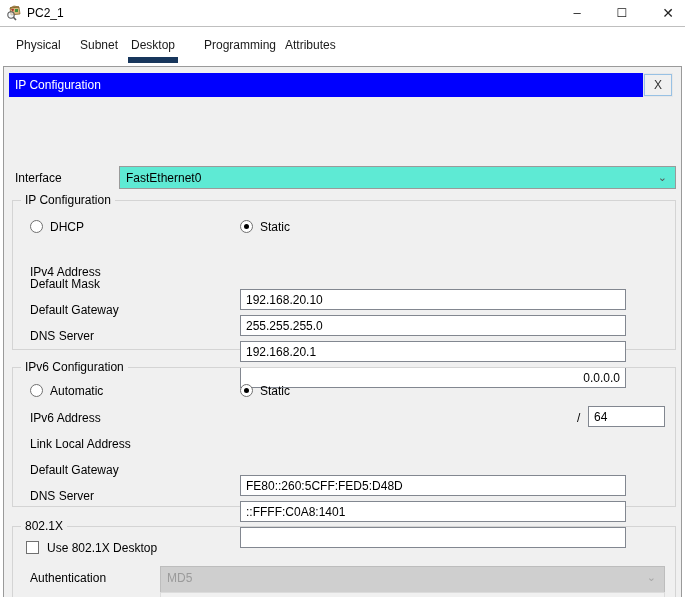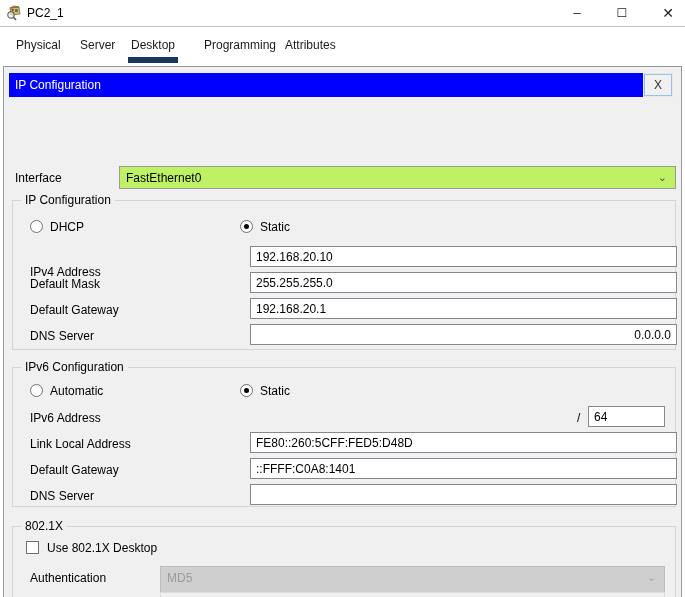--- a/index.html
+++ b/index.html
@@ -36,21 +36,21 @@
   .dlg-header { position:absolute; left:5px; top:6px; width:664px; height:24px;
     background:#0000ff; }
   .dlg-header .dlg-title { position:absolute; left:6px; top:5px; color:#fff; font-size:12px; }
   .dlg-close { position:absolute; right:1px; top:1px; width:28px; height:22px;
     background:#f0f0f0; border:1px solid #98c1e4; outline:1px solid #e8e8e8;
     text-align:center; line-height:20px; font-size:12px; color:#333; cursor:default; }
 
   
   .iface-label { position:absolute; left:11px; top:104px; }
   .iface-select { position:absolute; left:115px; top:99px; width:557px; height:23px;
-    background:#bef264; border:1px solid #9a9a9a; }
+    background:#5eead4; border:1px solid #9a9a9a; }
   .iface-select .val { position:absolute; left:6px; top:4px; }
   .chev { position:absolute; right:8px; top:4px; color:#555; font-size:11px; }
 
   
   .groupbox { position:absolute; left:8px; width:664px; border:1px solid #d4d4d4; }
   .gb-ip   { top:133px; height:150px; }
   .gb-ipv6 { top:300px; height:140px; }
   .gb-8021x{ top:459px; height:114px; }
   .legend { position:absolute; top:-8px; left:8px; background:#f0f0f0; padding:0 4px; }
 
@@ -61,21 +61,21 @@
     border-radius:50%; background:#fff; }
   .radio.checked::after { content:""; position:absolute; left:3px; top:3px; width:5px;
     height:5px; border-radius:50%; background:#000; }
   .radio-label { position:absolute; }
   .checkbox { position:absolute; width:13px; height:13px; border:1px solid #707070;
     background:#fff; }
 
   
   input.field { position:absolute; height:21px; border:1px solid #828790; background:#fff;
     font-family:"Liberation Sans", sans-serif; font-size:12px; padding:0 5px; color:#000; }
-  .f-main { left:237px; width:427px; }
+  .f-main { left:227px; width:386px;margin-top:43px; }
   .slash { position:absolute; left:564px; color:#000; }
   input.f-ipv6 { left:227px; width:330px; }
   input.f-prefix { left:575px; width:77px; }
 
   
   .dd-disabled { position:absolute; left:147px; width:505px; height:28px;
     background:#cfcfcf; border:1px solid #bdbdbd; }
   .dd-disabled .val { position:absolute; left:6px; top:4px; color:#9b9b9b; }
   .dd-disabled .chev { color:#a7a7a7; }
   input.f-dis { left:147px; width:505px; background:#f1f1f1; border:1px solid #dcdcdc; }
@@ -93,21 +93,21 @@
     <line x1="7.4" y1="12.2" x2="10" y2="15" stroke="#5a5a5a" stroke-width="1.6"></line>
   </svg>
   <span class="title">PC2_1</span>
   <span class="win-btn min">–</span>
   <span class="win-btn max">☐</span>
   <span class="win-btn close">✕</span>
 </div>
 
 <div class="tabbar">
   <span class="tab tab-physical">Physical</span>
-  <span class="tab tab-config">Server</span>
+  <span class="tab tab-config">Subnet</span>
   <span class="tab tab-desktop active">Desktop</span>
   <span class="tab tab-programming">Programming</span>
   <span class="tab tab-attributes">Attributes</span>
 </div>
 
 <div class="panel">
 
   <div class="dlg-header">
     <span class="dlg-title">IP Configuration</span>
     <span class="dlg-close">X</span>

